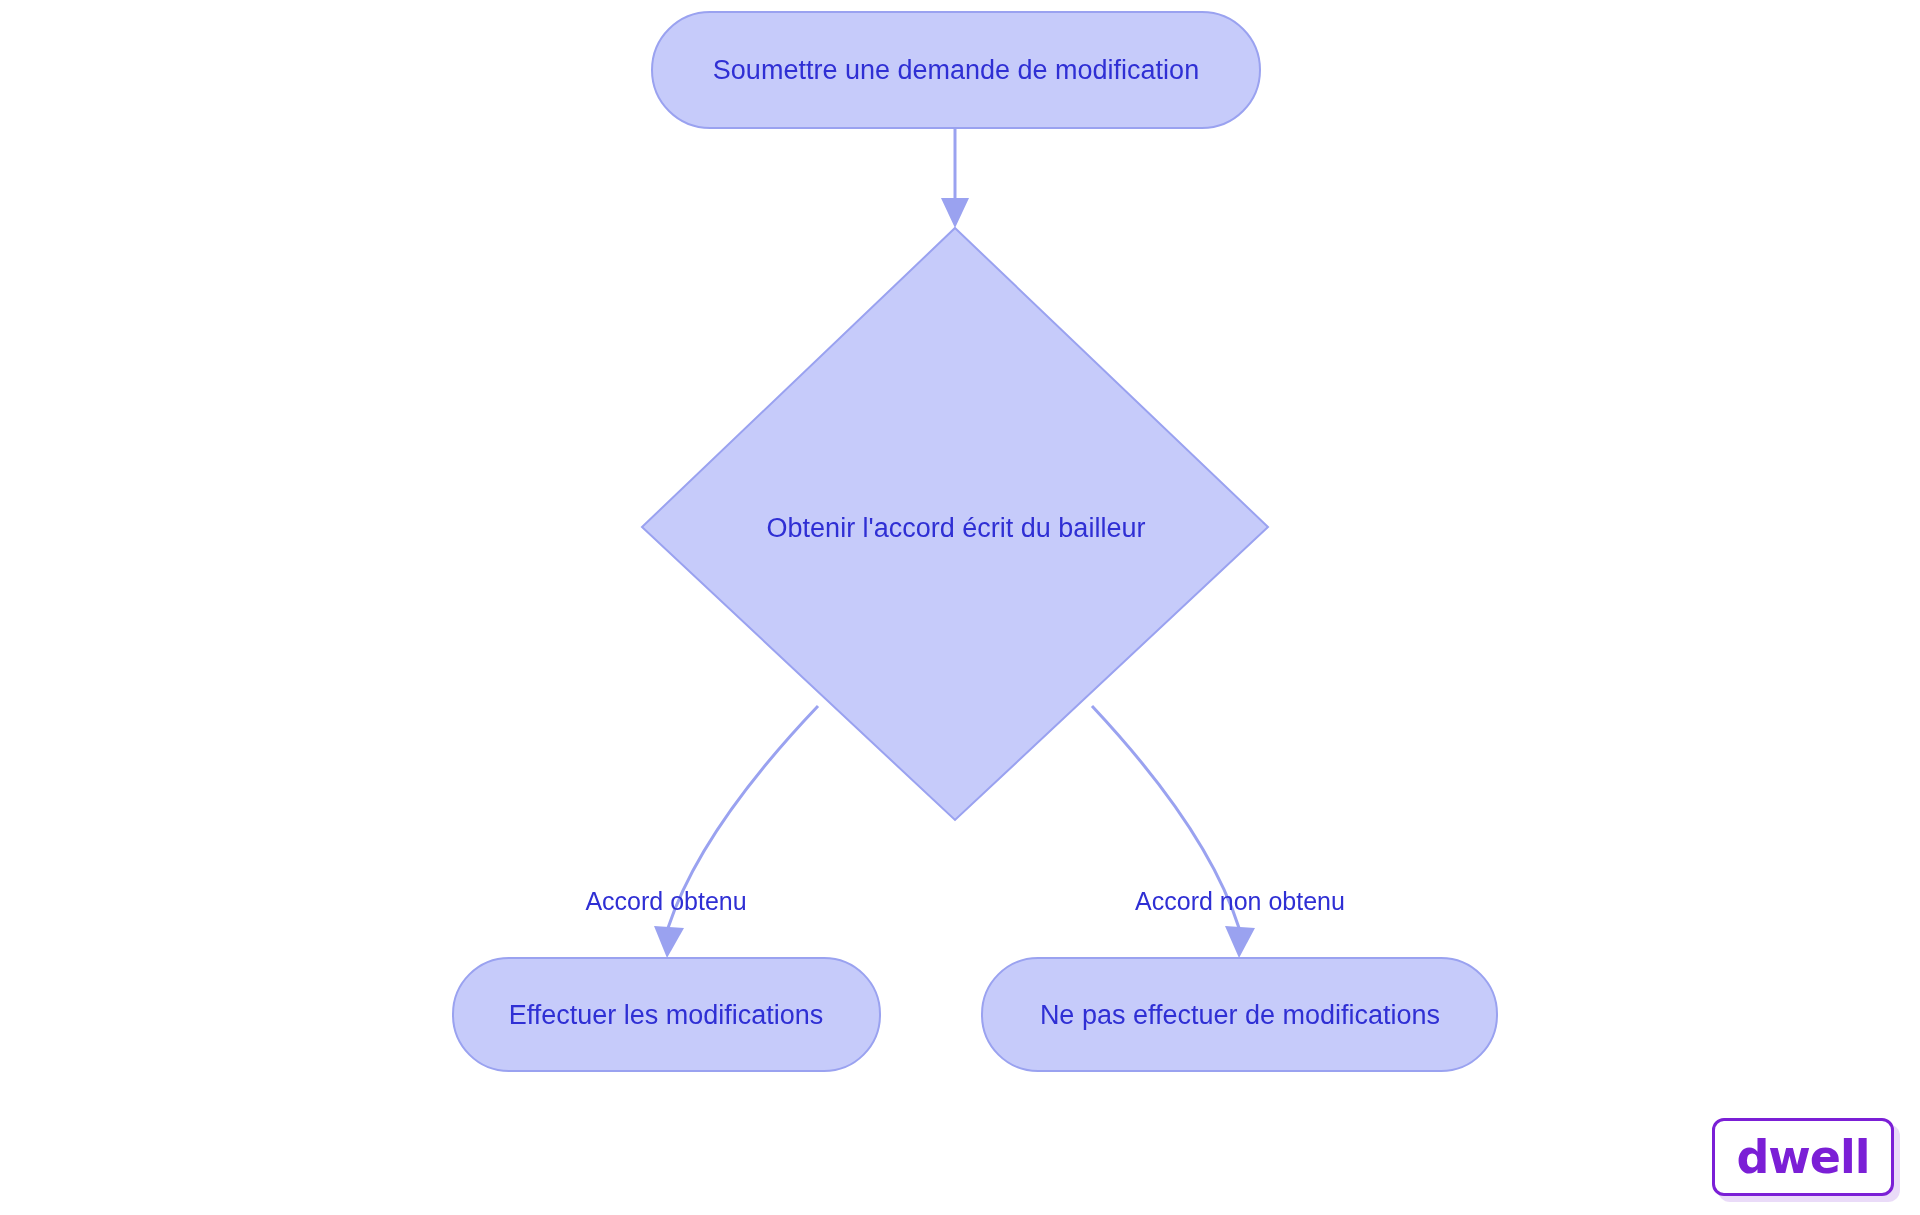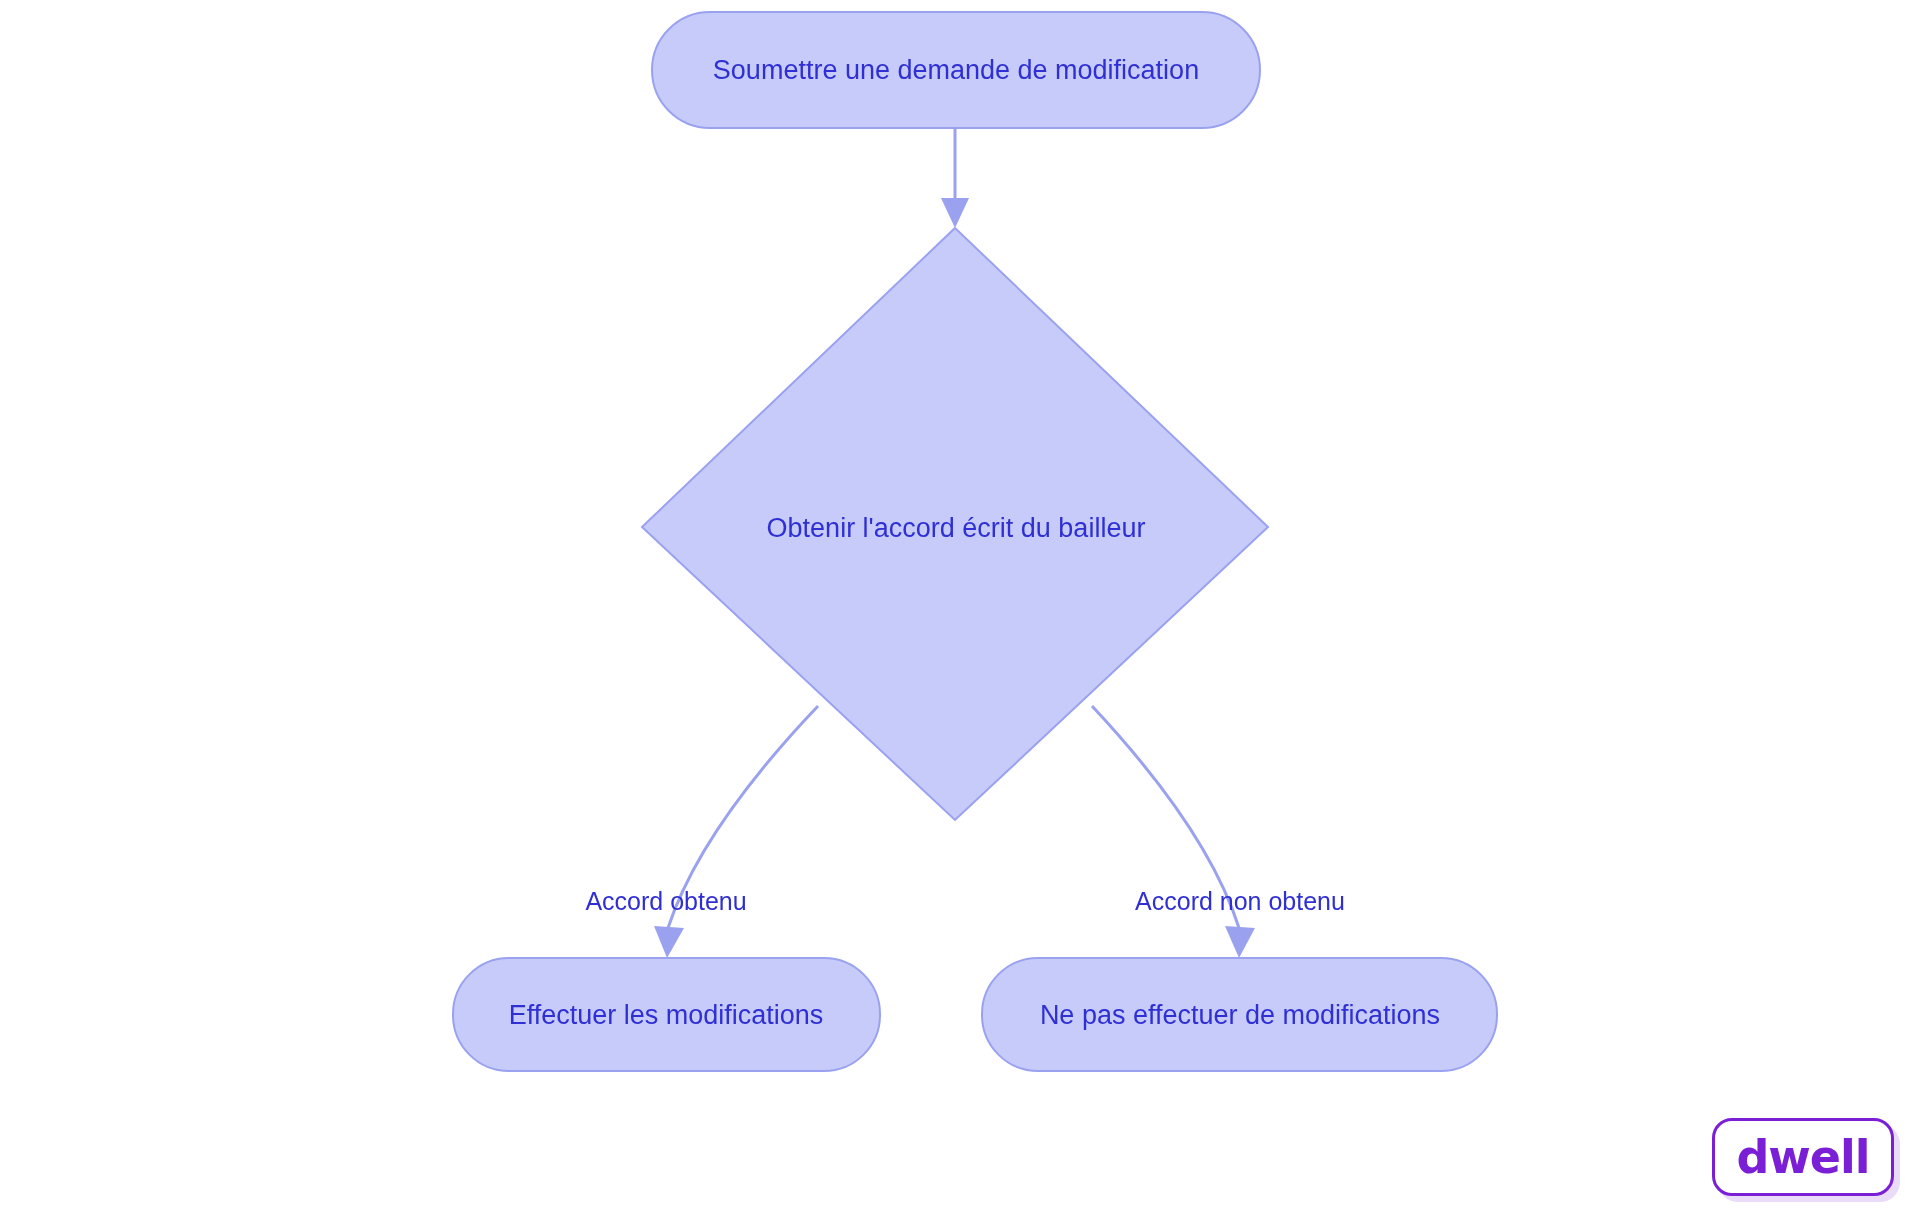--- a/index.html
+++ b/index.html
@@ -52,21 +52,21 @@
   }
   
   #brand-badge {
     position: absolute;
     left: 1712px;
     top: 1118px;
     width: 182px;
     height: 78px;
     box-sizing: border-box;
     border: 3px solid #7b1fd6;
-    border-radius: 20px;
+    border-radius: 12px;
     background: #ffffff;
     box-shadow: 6px 6px 0 0 rgba(123, 31, 214, 0.16);
     display: flex;
     align-items: center;
     justify-content: center;
   }
   #brand-badge .brand-text {
     color: #7b1fd6;
     font-family: "DejaVu Sans", "Liberation Sans", sans-serif;
     font-size: 46px;

